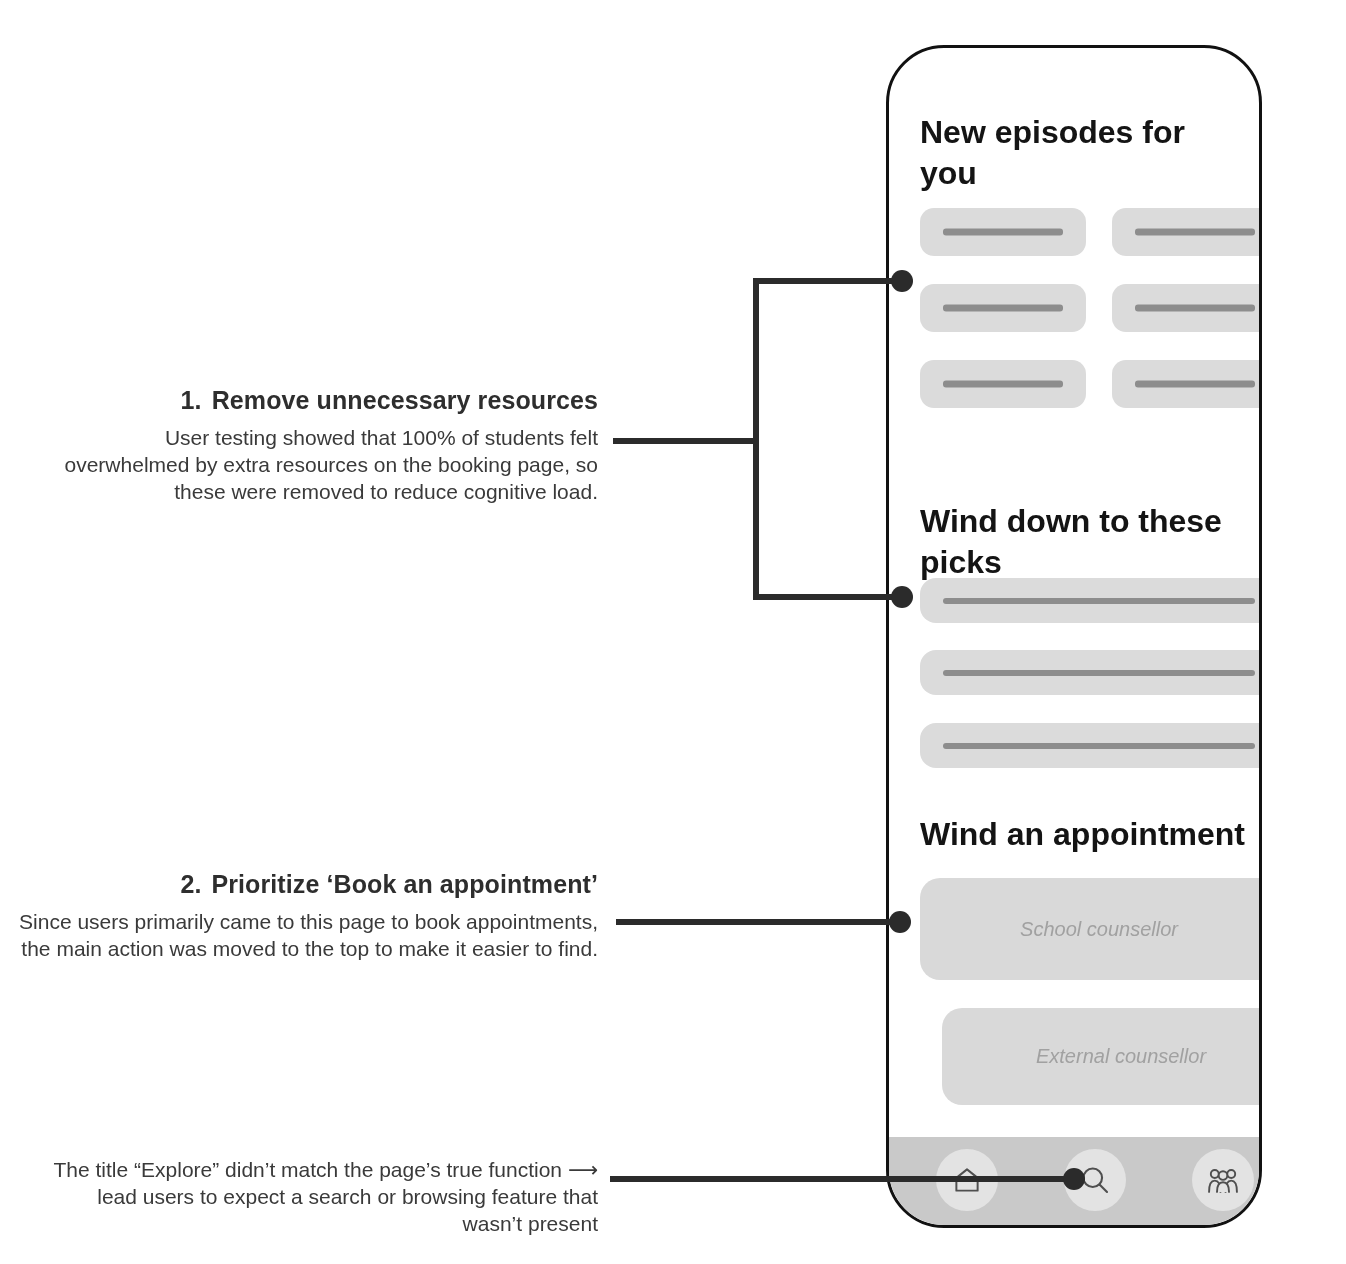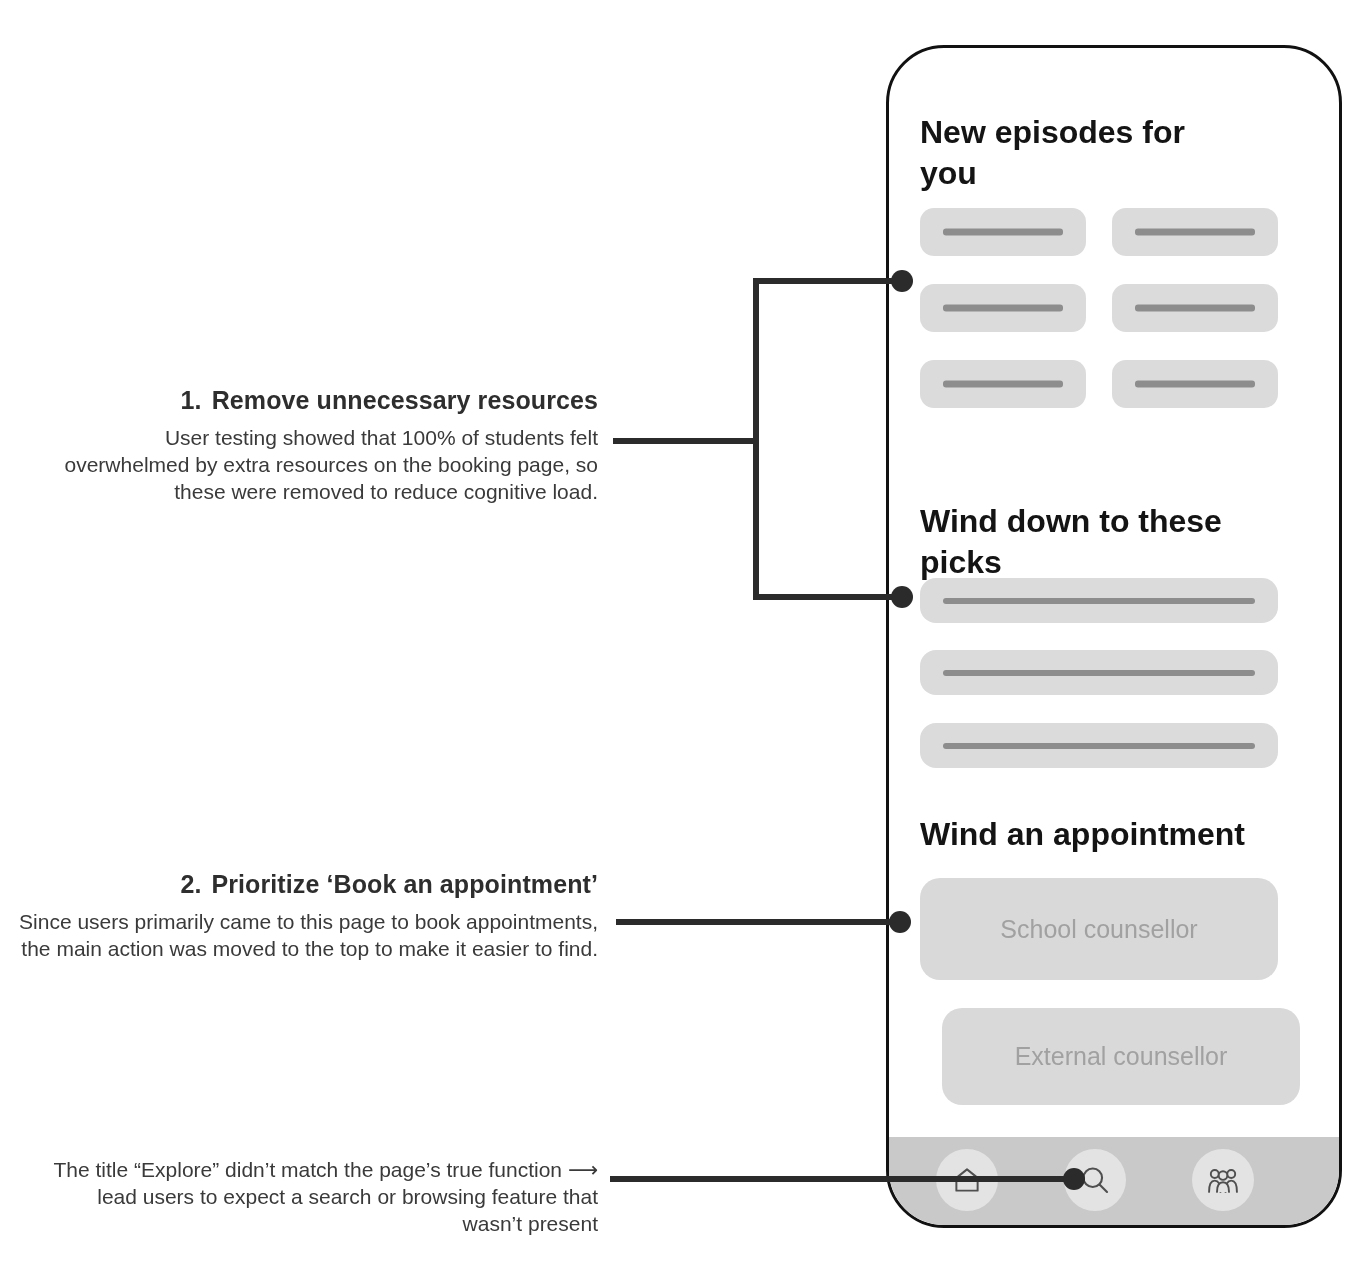--- a/index.html
+++ b/index.html
@@ -38,21 +38,21 @@
   .connector{position:absolute;background:#2b2b2b;z-index:6;}
   .dot{
     position:absolute;width:22px;height:22px;border-radius:50%;
     background:#2b2b2b;z-index:7;
   }
 
   
   .phone{
     position:absolute;
     left:886px;top:45px;
-    width:456px;height:1183px;
+    width:376px;height:1183px;
     background:#ffffff;
     border:3px solid #111111;
     border-radius:58px;
     box-sizing:border-box;
     overflow:hidden;
     z-index:1;
   }
   .phone-h{
     position:absolute;left:31px;
     font-size:32px;line-height:41px;font-weight:600;color:#141414;
@@ -68,21 +68,21 @@
   .pill-bar{
     position:absolute;left:50%;top:50%;transform:translate(-50%,-50%);
     background:#8d8d8d;border-radius:3px;
   }
   .pill-sm .pill-bar{width:120px;height:7px;}
   .pill-wide .pill-bar{width:312px;height:6px;}
   .book-btn{
     position:absolute;left:31px;width:358px;border-radius:20px;
     background:#d9d9d9;
     display:flex;align-items:center;justify-content:center;
-    font-size:25px;color:#a1a1a1;
+    font-size:20px;color:#a1a1a1;font-style:italic;
   }
   .navbar{
     position:absolute;left:0;bottom:0;width:100%;height:88px;
     background:#c9c9c9;
   }
   .nav-circle{
     position:absolute;top:12px;width:62px;height:62px;border-radius:50%;
     background:#e3e3e3;
     display:flex;align-items:center;justify-content:center;
   }

